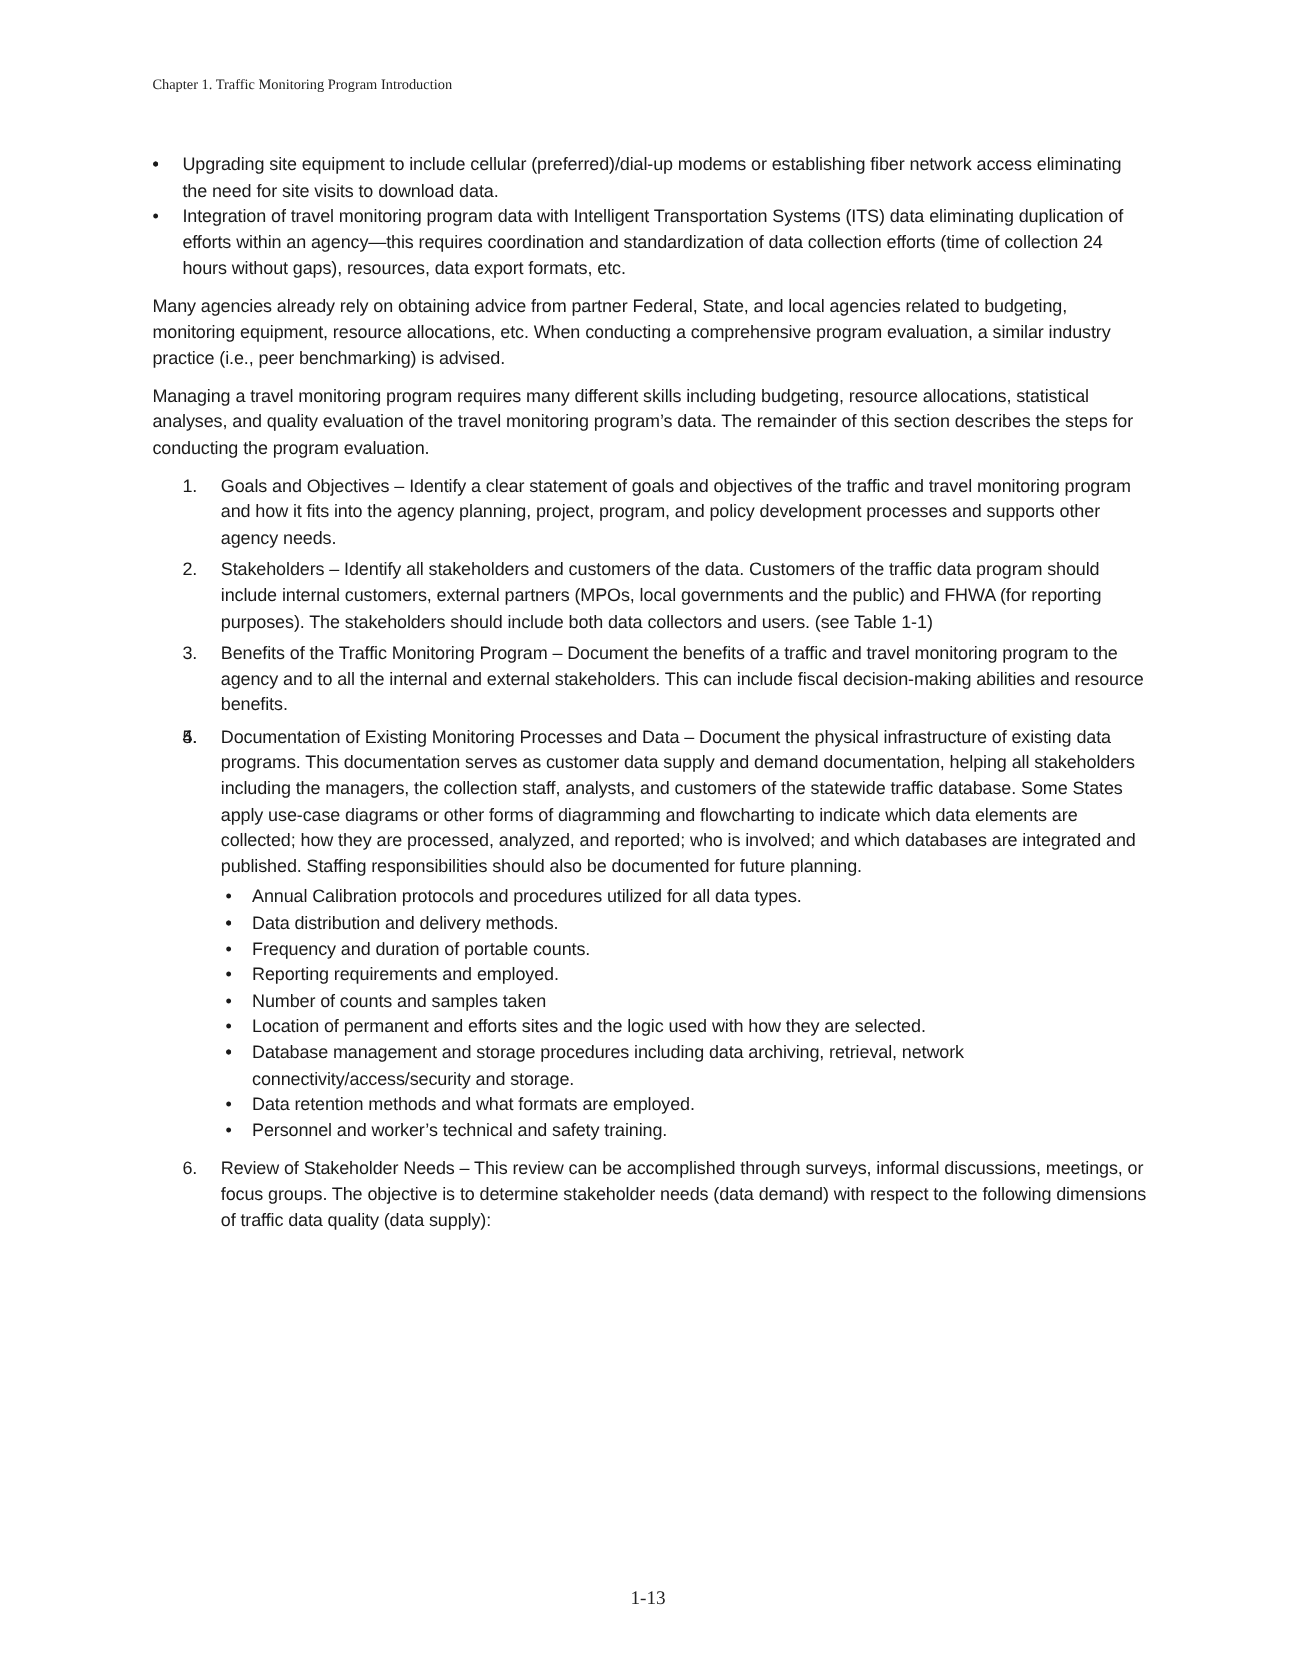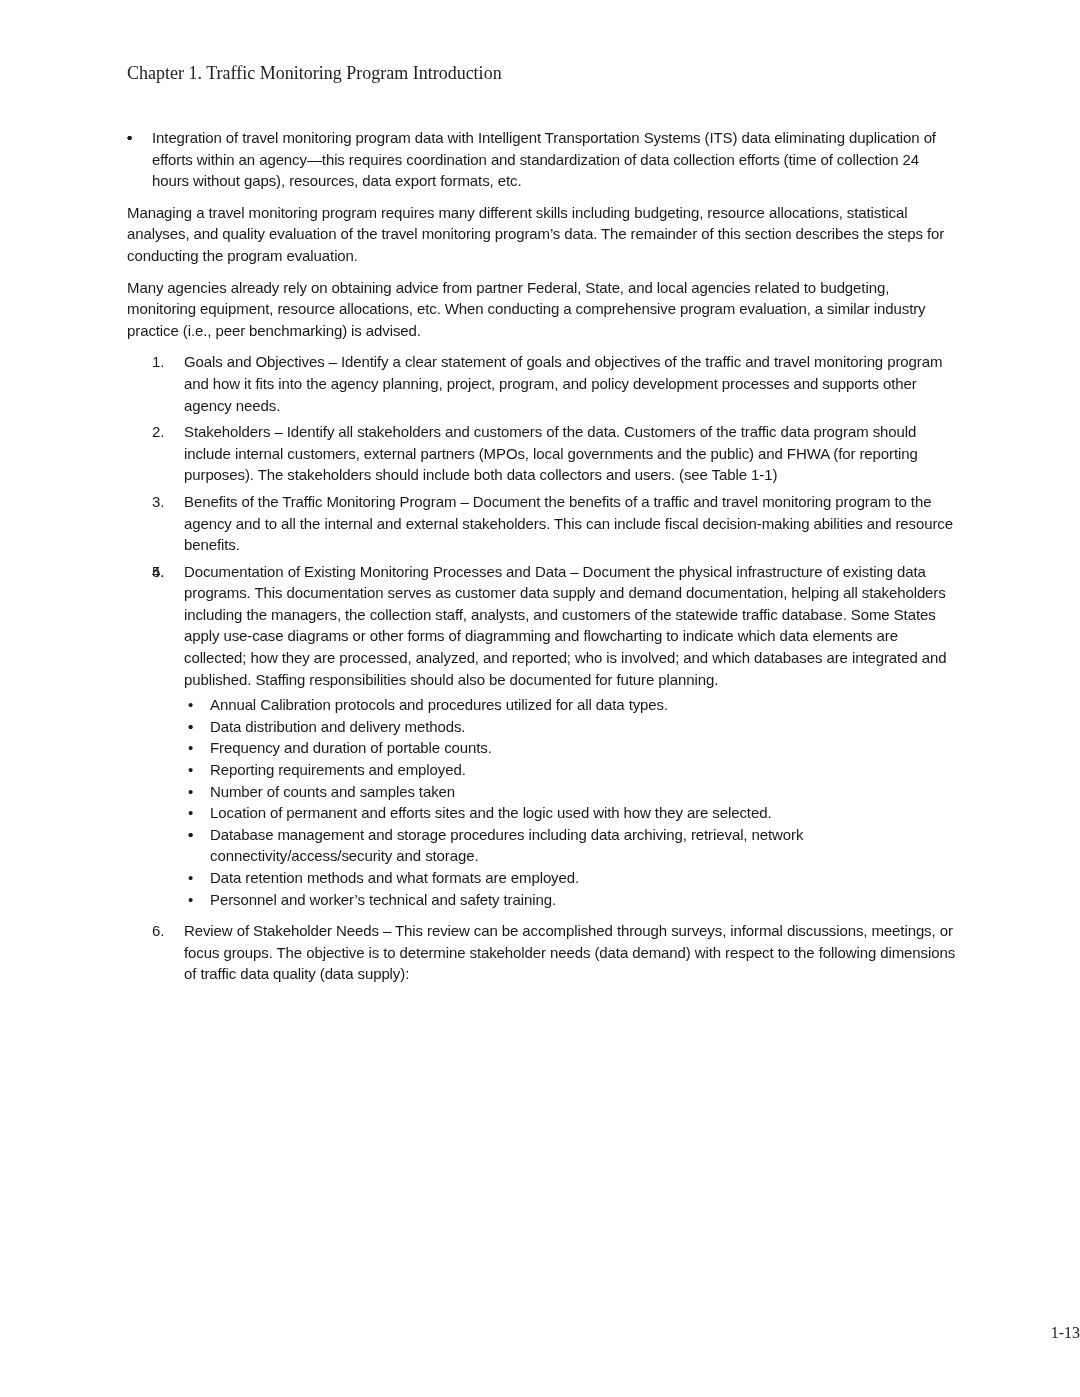--- a/index.html
+++ b/index.html
@@ -1,51 +1,51 @@
 <!DOCTYPE html>
 <html><head>
 <meta charset="utf-8">
 <style>
   html, body { margin: 0; padding: 0; background: #ffffff; }
   body { width: 1080px; height: 1397px; position: relative; overflow: hidden;
          font-family: "Liberation Sans", sans-serif; color: #1a1a1a; }
   .header { position: absolute; left: 127px; top: 63px; font-family: "Liberation Serif", serif;
-            font-size: 18px; color: #222; letter-spacing: 0; }
+            font-size: 12px; color: #222; letter-spacing: 0; }
   .content { position: absolute; left: 127px; top: 127px; width: 830px;
              font-size: 15px; line-height: 21.6px; letter-spacing: -0.1px; }
   .blist { list-style: none; margin: 0; padding: 0; }
   .blist li { position: relative; padding-left: 25px; }
   .blist li .bullet { position: absolute; left: 0; top: 0; width: 25px; font-size: 15px; }
   p { margin: 0; }
   .para { margin-top: 10px; }
   .nlist { list-style: none; margin: 10px 0 0 0; padding: 0; }
   .nlist > li { position: relative; padding-left: 57px; margin-bottom: 5px; }
   .nlist > li .num { position: absolute; left: 25px; top: 0; }
   .sub-intro { margin-top: 10px; }
   .sublist { list-style: none; margin: 4px 0 0 0; padding: 0; }
   .sublist li { position: relative; padding-left: 26px; }
   .sublist li .bullet { position: absolute; left: 4px; top: 0; }
   .after-sub { margin-top: 10px; }
-  .footer { position: absolute; left: 0; width: 1080px; top: 1324px; text-align: right;
+  .footer { position: absolute; left: 0; width: 1080px; top: 1324px; text-align: center;
             font-family: "Liberation Serif", serif; font-size: 16px; color: #222; }
 </style>
 </head>
 <body>
 
 <div class="header">Chapter 1. Traffic Monitoring Program Introduction</div>
 
 <div class="content">
   <ul class="blist">
     <li><span class="bullet">•</span></li>
-    <li><span class="bullet">•</span></li>
+    <li><span class="bullet">•</span><span>Upgrading site equipment to include cellular (preferred)/dial-up modems or establishing fiber network access eliminating the need for site visits to download data.</span></li>
     <li><span class="bullet">•</span><span>Integration of travel monitoring program data with Intelligent Transportation Systems (ITS) data eliminating duplication of efforts within an agency—this requires coordination and standardization of data collection efforts (time of collection 24 hours without gaps), resources, data export formats, etc.</span></li>
   </ul>
 
+  <p class="para">Many agencies already rely on obtaining advice from partner Federal, State, and local agencies related to budgeting, monitoring equipment, resource allocations, etc. When conducting a comprehensive program evaluation, a similar industry practice (i.e., peer benchmarking) is advised.</p>
   <p class="para">Managing a travel monitoring program requires many different skills including budgeting, resource allocations, statistical analyses, and quality evaluation of the travel monitoring program’s data. The remainder of this section describes the steps for conducting the program evaluation.</p>
-  <p class="para">Many agencies already rely on obtaining advice from partner Federal, State, and local agencies related to budgeting, monitoring equipment, resource allocations, etc. When conducting a comprehensive program evaluation, a similar industry practice (i.e., peer benchmarking) is advised.</p>
 
   <ol class="nlist">
     <li><span class="num">1.</span><span>Goals and Objectives – Identify a clear statement of goals and objectives of the traffic and travel monitoring program and how it fits into the agency planning, project, program, and policy development processes and supports other agency needs.</span></li>
     <li><span class="num">2.</span><span>Stakeholders – Identify all stakeholders and customers of the data. Customers of the traffic data program should include internal customers, external partners (MPOs, local governments and the public) and FHWA (for reporting purposes). The stakeholders should include both data collectors and users. (see Table 1-1)</span></li>
     <li><span class="num">3.</span><span>Benefits of the Traffic Monitoring Program – Document the benefits of a traffic and travel monitoring program to the agency and to all the internal and external stakeholders. This can include fiscal decision-making abilities and resource benefits.</span></li>
     <li><span class="num">4.</span></li>
     <li><span class="num">5.</span><span>Documentation of Existing Monitoring Processes and Data – Document the physical infrastructure of existing data programs. This documentation serves as customer data supply and demand documentation, helping all stakeholders including the managers, the collection staff, analysts, and customers of the statewide traffic database. Some States apply use-case diagrams or other forms of diagramming and flowcharting to indicate which data elements are collected; how they are processed, analyzed, and reported; who is involved; and which databases are integrated and published. Staffing responsibilities should also be documented for future planning.</span>
       <ul class="sublist">
         <li><span class="bullet">•</span><span>Annual Calibration protocols and procedures utilized for all data types.</span></li>
         <li><span class="bullet">•</span></li>

